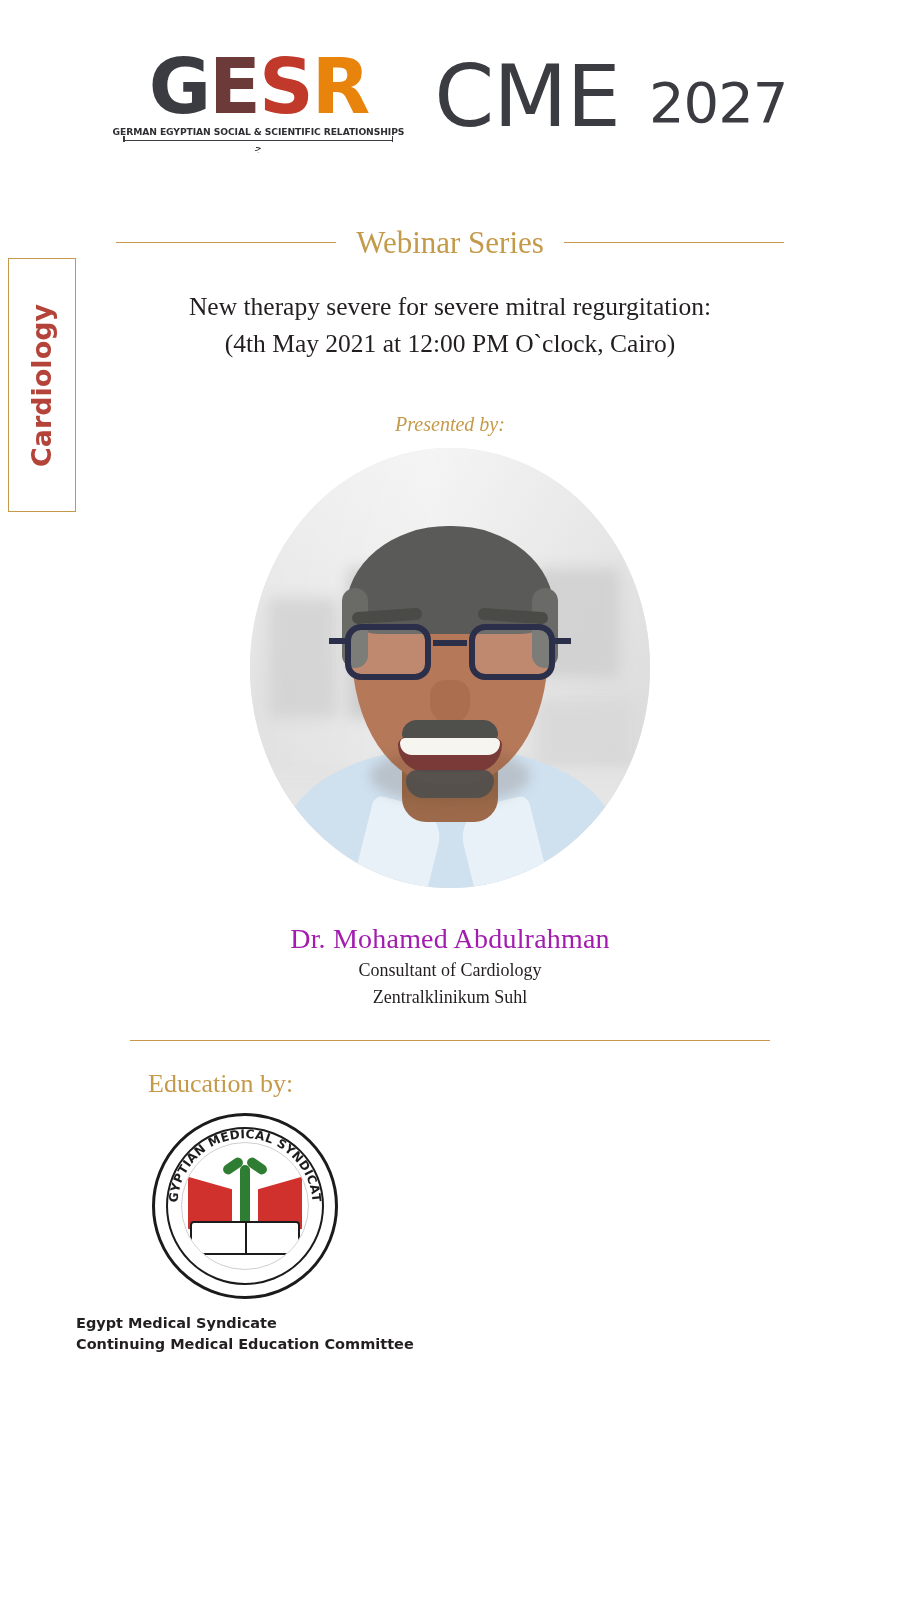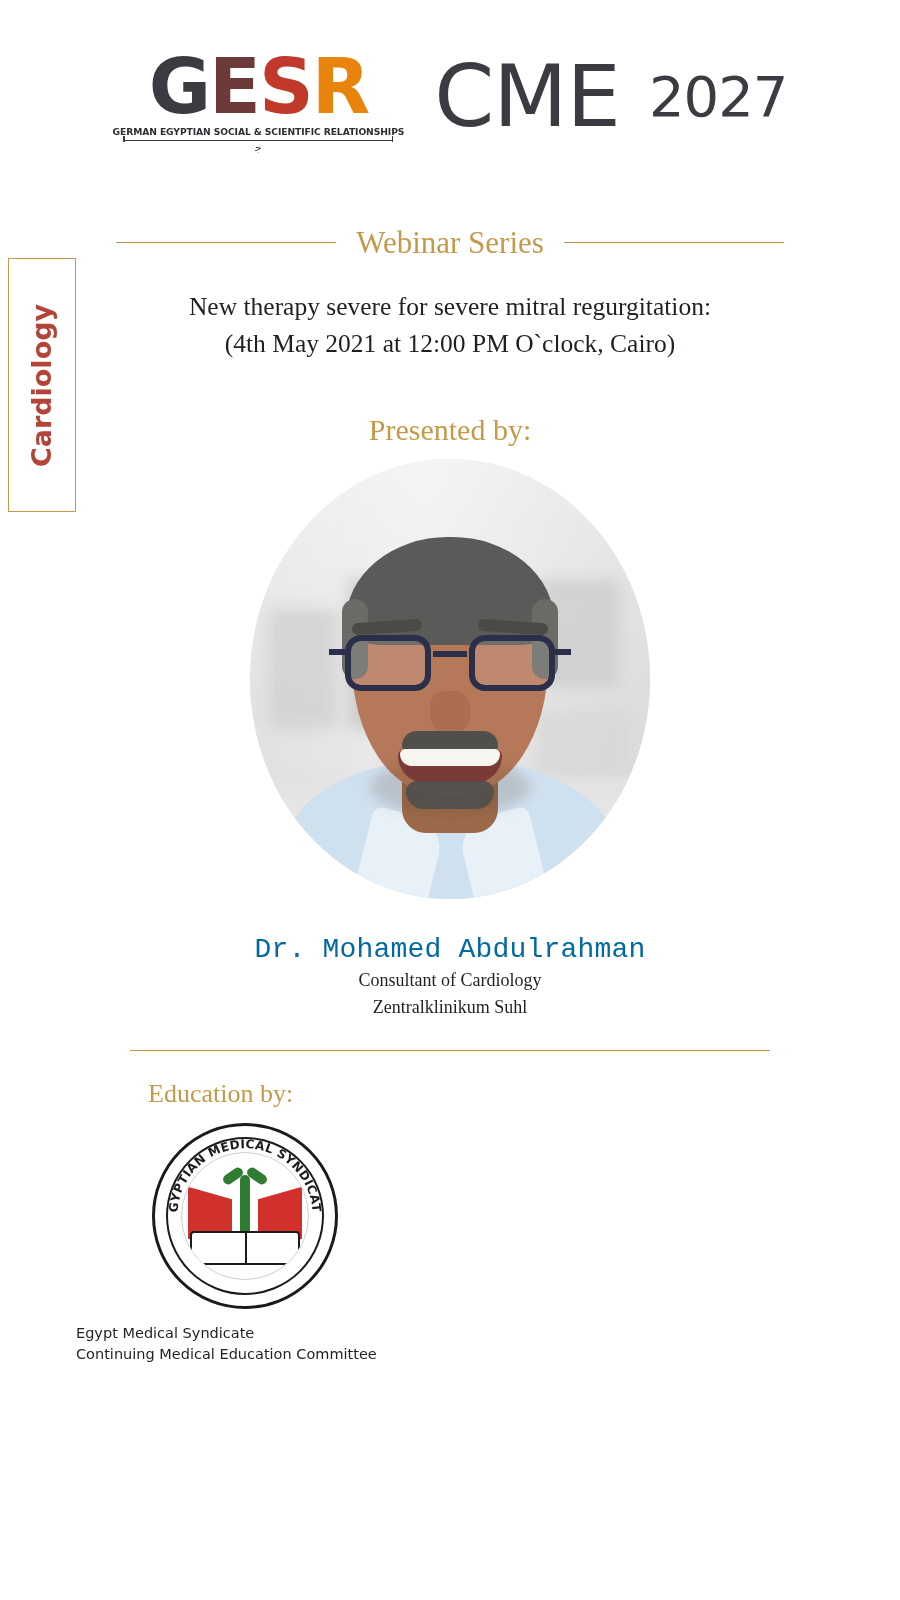--- a/index.html
+++ b/index.html
@@ -73,21 +73,21 @@
   .gesr-rule::after { right: 0; }
   .gesr-arabic {
     font-family: "DejaVu Sans", sans-serif;
     font-size: 10px;
     color: #2e2e33;
     margin-top: 1px;
     letter-spacing: 1px;
   }
   .cme-block {
     display: flex;
-    align-items: center;
+    align-items: flex-end;
     margin-top: 6px;
     gap: 17px;
   }
   .cme-word {
     font-family: "DejaVu Sans", sans-serif;
     font-size: 86px;
     font-weight: 400;
     color: #3b3b42;
     line-height: 0.9;
     letter-spacing: -1px;
@@ -153,22 +153,23 @@
     font-size: 25.5px;
     line-height: 1.45;
     color: #231f20;
   }
 
   
   .presented {
     margin-top: 50px;
     text-align: center;
     font-family: "Liberation Serif", serif;
-    font-size: 30px;
+    font-size: 20px;
     color: #c49a4a;
+    font-style: italic;
   }
 
   
   .portrait-wrap {
     margin-top: 12px;
     display: flex;
     justify-content: center;
   }
   .portrait {
     width: 400px;
@@ -371,23 +372,23 @@
     background: rgba(90,60,40,0.18);
     filter: blur(6px);
   }
 
   
   .speaker {
     margin-top: 34px;
     text-align: center;
   }
   .speaker-name {
-    font-family: Liberation Mono, monospace;
+    font-family: Liberation Serif, serif;
     font-size: 28px;
-    color: #0369a1;
+    color: #a21caf;
     letter-spacing: 0.2px;
     margin-top: 35px;
   }
   .speaker-line {
     font-family: "Liberation Serif", serif;
     font-size: 18px;
     color: #231f20;
     line-height: 1.3;
     margin-top: 4px;
   }
@@ -495,21 +496,21 @@
     fill: #1b1b1b;
   }
 
   .ems-caption {
     margin-top: 14px;
     padding-left: 76px;
     text-align: left;
   }
   .ems-caption div {
     font-family: "DejaVu Sans", sans-serif;
-    font-weight: 400;
+    font-weight: 700;
     font-size: 14.5px;
     color: #231f20;
     line-height: 1.5;
   }
 </style>
 </head>
 <body>
 
 <div class="header">
   <div class="logo-row">

